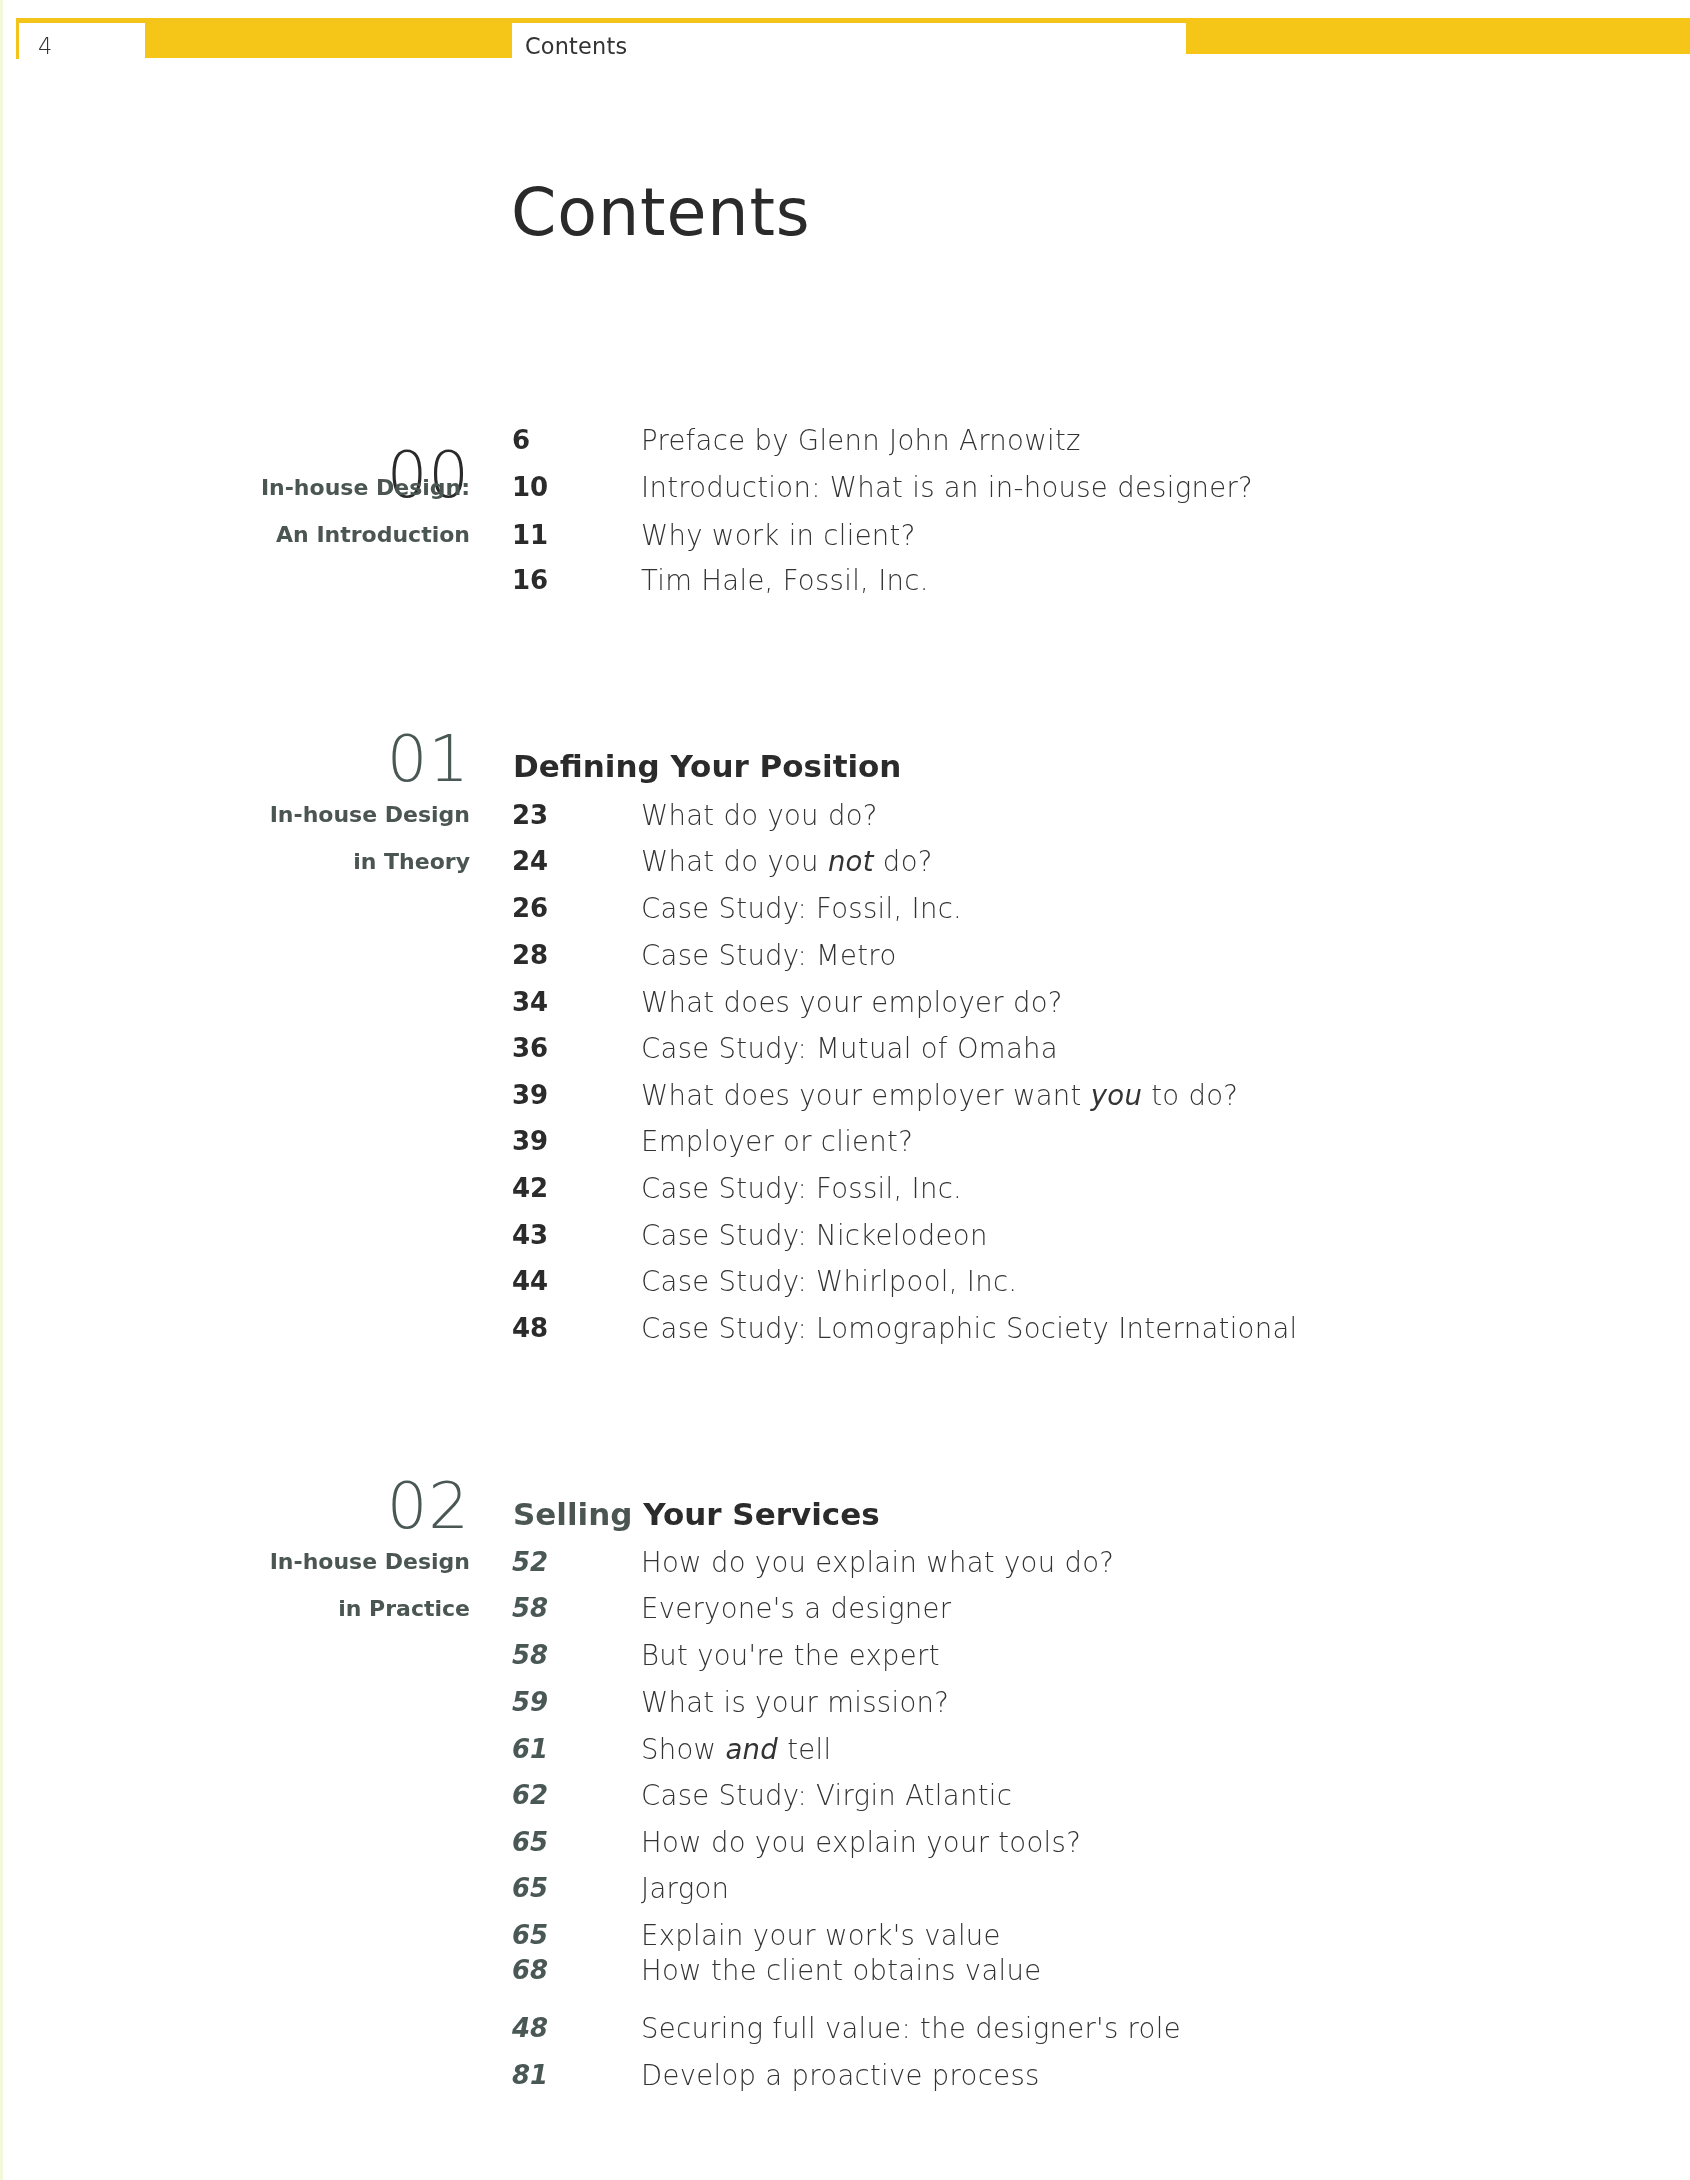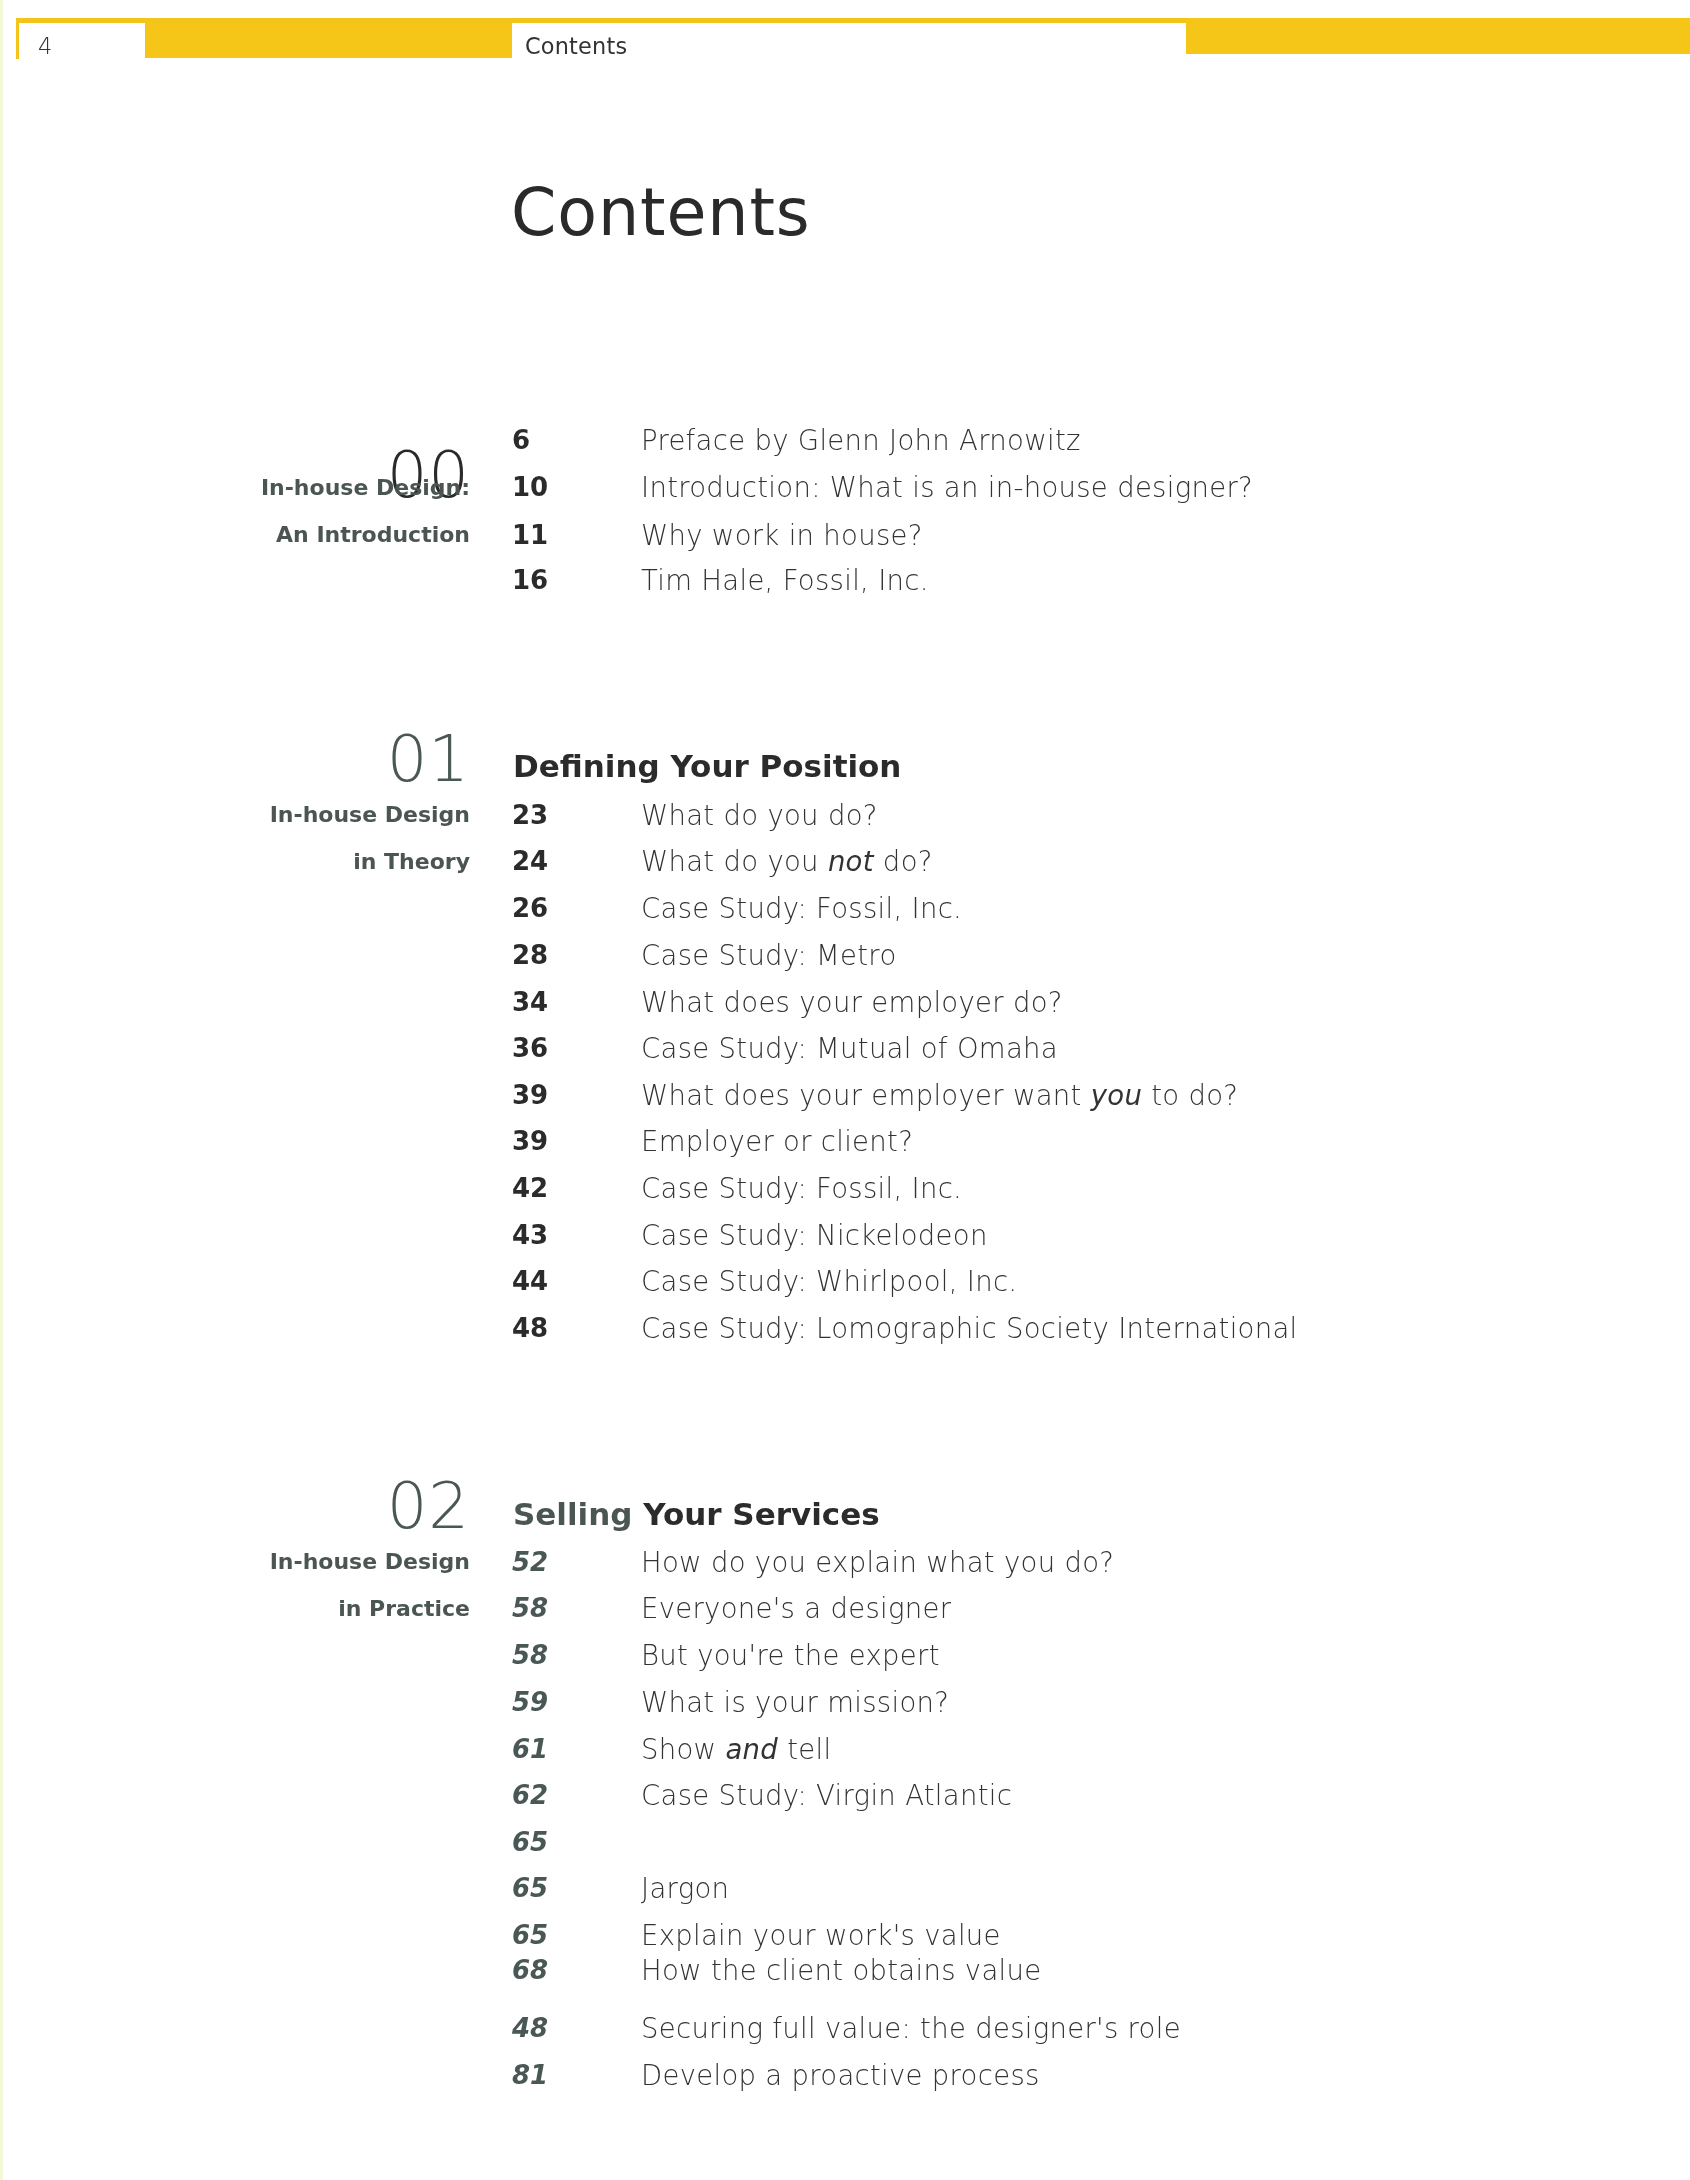--- a/index.html
+++ b/index.html
@@ -110,21 +110,21 @@
     <div class="row" style="top:0px;">
       <span class="page">6</span>
       <span class="entry">Preface by Glenn John Arnowitz</span>
     </div>
     <div class="row" style="top:47px;">
       <span class="page">10</span>
       <span class="entry">Introduction: What is an in-house designer?</span>
     </div>
     <div class="row" style="top:95px;">
       <span class="page">11</span>
-      <span class="entry">Why work in house?</span>
+      <span class="entry">Why work in client?</span>
     </div>
     <div class="row" style="top:140px;">
       <span class="page">16</span>
       <span class="entry">Tim Hale, Fossil, Inc.</span>
     </div>
   </div>
 </div>
 
 <div class="section" style="top:0;">
   <div class="num green" style="top:727px;">01</div>
@@ -212,20 +212,21 @@
     <div class="row" style="top:187px;">
       <span class="page green">61</span>
       <span class="entry"><span>Show </span><em>and</em><span> tell</span></span>
     </div>
     <div class="row" style="top:233px;">
       <span class="page green">62</span>
       <span class="entry">Case Study: Virgin Atlantic</span>
     </div>
     <div class="row" style="top:280px;">
       <span class="page green">65</span>
+      <span class="entry">How do you explain your tools?</span>
     </div>
     <div class="row" style="top:326px;">
       <span class="page green">65</span>
       <span class="entry">Jargon</span>
     </div>
     <div class="row" style="top:373px;">
       <span class="page green">65</span>
       <span class="entry">Explain your work's value</span>
     </div>
     <div class="row" style="top:408px;">

